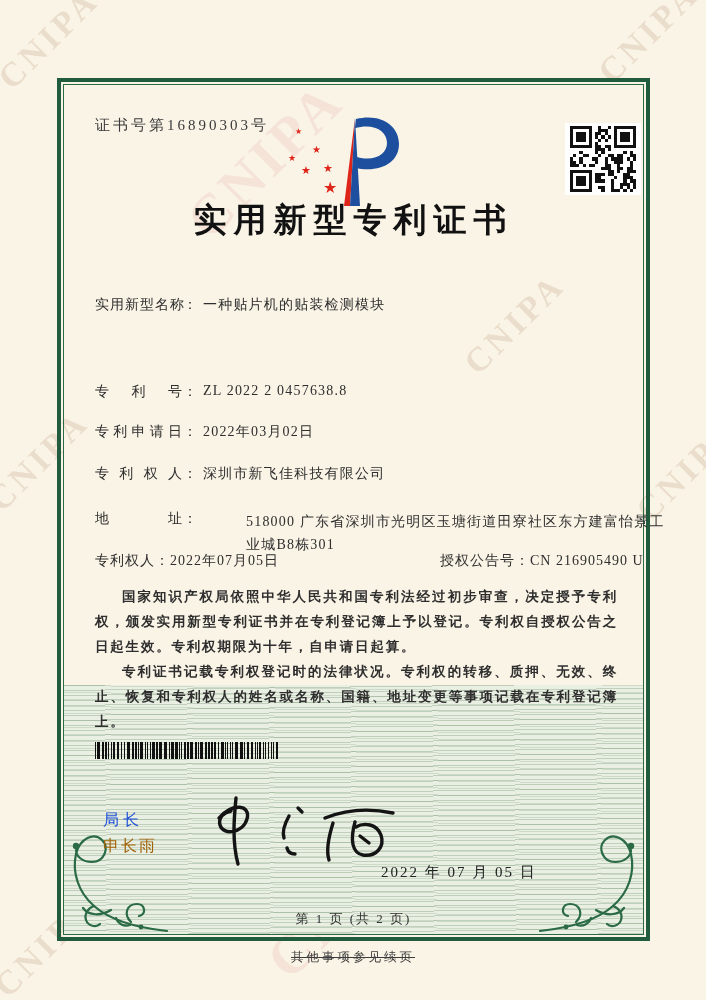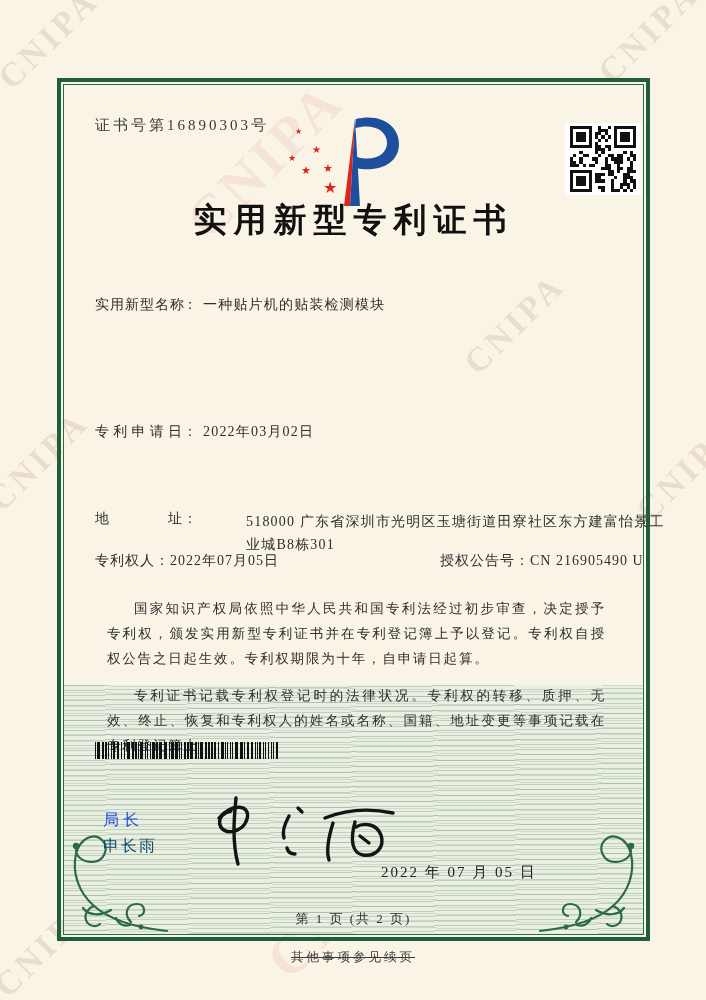--- a/index.html
+++ b/index.html
@@ -49,25 +49,25 @@
   .f-colon{display:inline-block;vertical-align:top;}
   .f-value{display:inline-block;margin-left:5px;letter-spacing:1.2px;vertical-align:top;}
   .f-value.wrap{white-space:normal;width:432px;line-height:23px;margin-left:48px;}
   .grant-b{position:absolute;left:345px;top:0;}
   
   .body-text{
     position:absolute;left:34px;right:28px;top:502px;
     font-size:13.5px;line-height:25px;letter-spacing:1.8px;
     text-align:justify;color:#2e2e2e;
   }
-  .body-text p{margin:12px;text-indent:2em;}
+  .body-text p{margin:0;text-indent:2em;font-weight:bold;}
   
   .barcode{position:absolute;left:34px;top:660px;width:188px;height:17px;}
   .signer-title{position:absolute;left:42px;top:728px;font-size:16px;letter-spacing:4px;color:#1d4ed8;}
-  .signer-name{position:absolute;left:42px;top:754px;font-size:16px;letter-spacing:2px;color:#0c4a6e;}
+  .signer-name{position:absolute;left:42px;top:754px;font-size:16px;letter-spacing:2px;color:#a16207;}
   .signature{position:absolute;left:136px;top:708px;width:212px;height:78px;}
   .issue-date{position:absolute;left:320px;top:781px;width:250px;text-align:left;font-size:15px;letter-spacing:2px;color:#222;}
   .page-indicator{position:absolute;left:0;top:828px;width:100%;text-align:center;font-size:13px;letter-spacing:2px;color:#333;}
   .footer-note{
     position:absolute;left:0;top:949px;width:706px;text-align:center;
     font-size:12.5px;letter-spacing:3px;color:#3c3c3c;
     text-decoration:line-through;
   }
 </style>
 </head>
@@ -257,22 +257,28 @@
       <rect x="0" y="14" width="7" height="7" fill="#111"></rect>
       <rect x="1" y="15" width="5" height="5" fill="#fff"></rect>
       <rect x="2" y="16" width="3" height="3" fill="#111"></rect>
     </svg>
 
   <div class="page-title">实用新型专利证书</div>
 
   <div class="frow" style="top:214px">
     <span class="f-label">实用新型名称</span><span class="f-colon">：</span><span class="f-value">一种贴片机的贴装检测模块</span>
   </div>
+  <div class="frow" style="top:301px">
+    <span class="f-label">专利号</span><span class="f-colon">：</span><span class="f-value">ZL 2022 2 0457638.8</span>
+  </div>
   <div class="frow" style="top:341px">
     <span class="f-label">专利申请日</span><span class="f-colon">：</span><span class="f-value">2022年03月02日</span>
+  </div>
+  <div class="frow" style="top:383px">
+    <span class="f-label">专利权人</span><span class="f-colon">：</span><span class="f-value">深圳市新飞佳科技有限公司</span>
   </div>
   <div class="frow" style="top:428px">
     <span class="f-label">地址</span><span class="f-colon">：</span><span class="f-value wrap">518000 广东省深圳市光明区玉塘街道田寮社区东方建富怡景工业城B8栋301</span>
   </div>
   <div class="frow" style="top:470px">
     <span>专利权人</span><span>：</span><span>2022年07月05日</span>
     <span class="grant-b">
       <span>授权公告号</span><span>：</span><span>CN 216905490 U</span>
     </span>
   </div>

